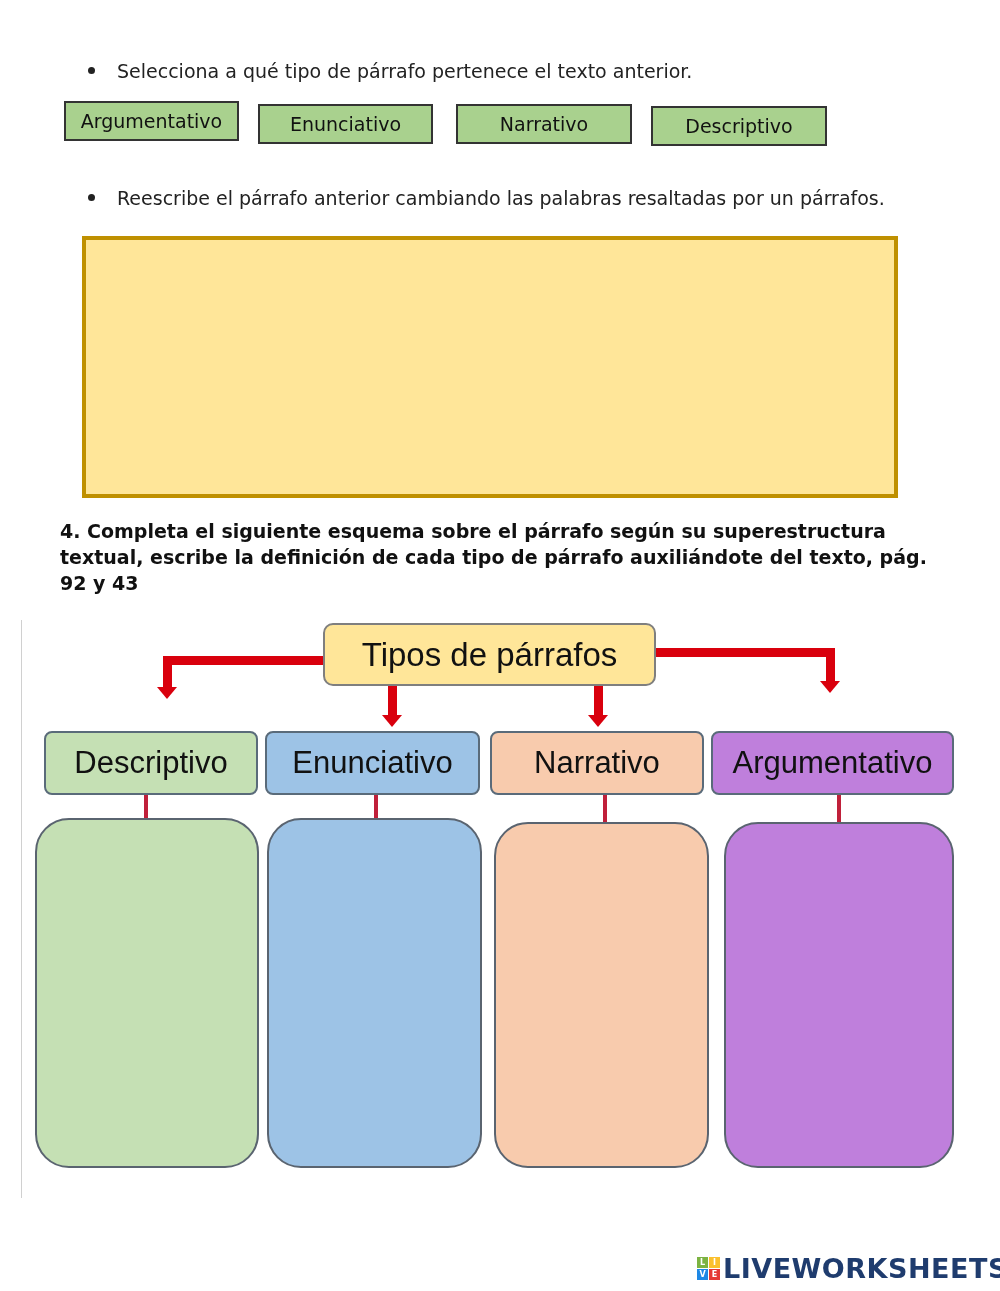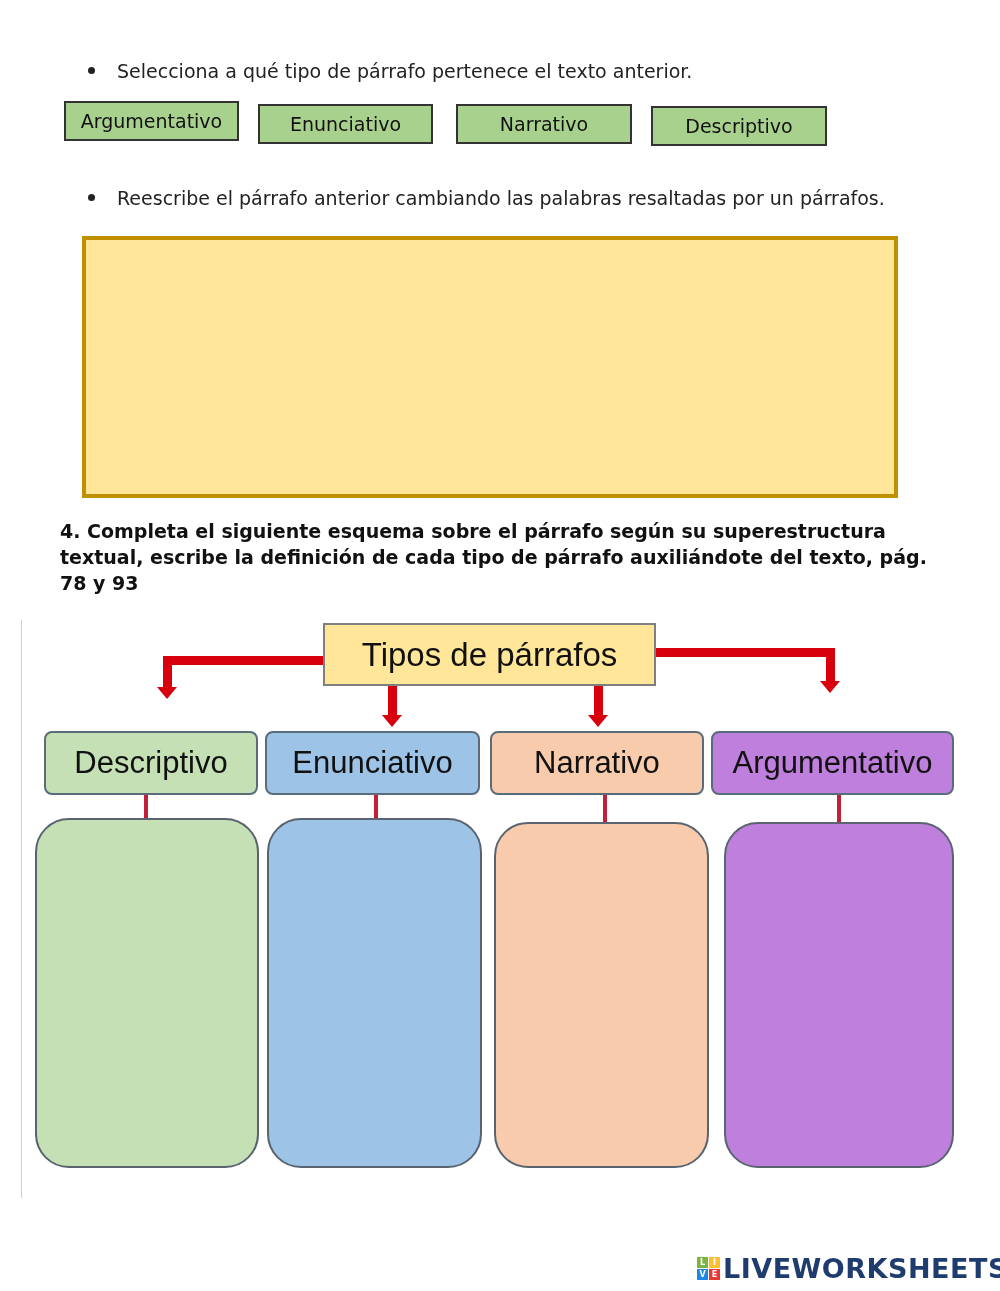--- a/index.html
+++ b/index.html
@@ -3,21 +3,21 @@
 <meta charset="utf-8">
 <style>
   html, body { margin:0; padding:0; background:#ffffff; }
   body { width:1000px; height:1291px; position:relative; overflow:hidden; font-family:"DejaVu Sans", sans-serif; color:#1a1a1a; }
   .bullet-line { position:absolute; font-size:19px; color:#222; white-space:nowrap; }
   .bullet-line .dot { display:inline-block; width:7px; height:7px; border-radius:50%; background:#222; margin-right:22px; vertical-align:middle; position:relative; top:-2px; }
   .opt { position:absolute; height:40px; background:#a9d18e; border:2px solid #333; box-sizing:border-box; font-size:19px; color:#111; display:flex; align-items:center; justify-content:center; cursor:pointer; }
   .answer-box { position:absolute; left:82px; top:236px; width:816px; height:262px; background:#ffe699; border:4px solid #bf9000; box-sizing:border-box; }
   .q4 { position:absolute; left:60px; top:518px; width:880px; font-weight:bold; font-size:19px; line-height:26px; color:#111; }
   .diagram-border { position:absolute; left:21px; top:620px; width:1px; height:578px; background:#d0d0d0; }
-  .root { position:absolute; left:323px; top:623px; width:333px; height:63px; background:#ffe699; border:2px solid #7f7f7f; border-radius:0; box-sizing:border-box; display:flex; align-items:center; justify-content:center; font-family:"Liberation Sans", sans-serif; font-size:33px; color:#111; }
+  .root { position:absolute; left:323px; top:623px; width:333px; height:63px; background:#ffe699; border:2px solid #7f7f7f; border-radius:10px; box-sizing:border-box; display:flex; align-items:center; justify-content:center; font-family:"Liberation Sans", sans-serif; font-size:33px; color:#111; }
   .cat { position:absolute; top:731px; height:64px; border:2px solid #5a6b7a; border-radius:8px; box-sizing:border-box; display:flex; align-items:center; justify-content:center; font-family:"Liberation Sans", sans-serif; font-size:31px; color:#111; }
   .def { position:absolute; top:818px; height:350px; border:2px solid #5a6470; border-radius:34px; box-sizing:border-box; cursor:text; }
   .red { position:absolute; background:#d9000d; }
   .arrowhead { position:absolute; width:0; height:0; border-left:10px solid transparent; border-right:10px solid transparent; border-top:12px solid #d9000d; }
   .darrow-line { position:absolute; width:4px; background:#c0203a; }
   .darrowhead { position:absolute; width:0; height:0; border-left:7px solid transparent; border-right:7px solid transparent; border-top:9px solid #c0203a; }
   .logo { position:absolute; left:697px; top:1253px; display:flex; align-items:center; }
   .logo-grid { display:grid; grid-template-columns:11px 11px; grid-template-rows:11px 11px; gap:1px; margin-right:3px; }
   .logo-grid span { font-size:8px; font-weight:bold; color:#fff; display:flex; align-items:center; justify-content:center; line-height:11px; }
   .logo-text { font-family:"DejaVu Sans", sans-serif; font-weight:bold; font-size:27px; color:#1f3c6e; letter-spacing:0.5px; }
@@ -41,21 +41,21 @@
 <div class="opt" style="left:651px; top:106px; width:176px;">
     <span>Descriptivo</span>
   </div>
 
 <div class="bullet-line" style="left:88px; top:187px;">
   <span class="dot"></span><span>Reescribe el párrafo anterior cambiando las palabras resaltadas por un párrafos.</span>
 </div>
 
 <div class="answer-box"></div>
 
-<div class="q4">4. Completa el siguiente esquema sobre el párrafo según su superestructura textual, escribe la definición de cada tipo de párrafo auxiliándote del texto, pág. 78 y 93</div>
+<div class="q4">4. Completa el siguiente esquema sobre el párrafo según su superestructura textual, escribe la definición de cada tipo de párrafo auxiliándote del texto, pág. 92 y 43</div>
 
 <div class="diagram-border"></div>
 
 <div class="red" style="left:163px; top:656px; width:162px; height:9px;"></div>
 <div class="red" style="left:163px; top:656px; width:9px; height:32px;"></div>
 <div class="arrowhead" style="left:157px; top:687px;"></div>
 
 <div class="red" style="left:655px; top:648px; width:180px; height:9px;"></div>
 <div class="red" style="left:826px; top:648px; width:9px; height:34px;"></div>
 <div class="arrowhead" style="left:820px; top:681px;"></div>

